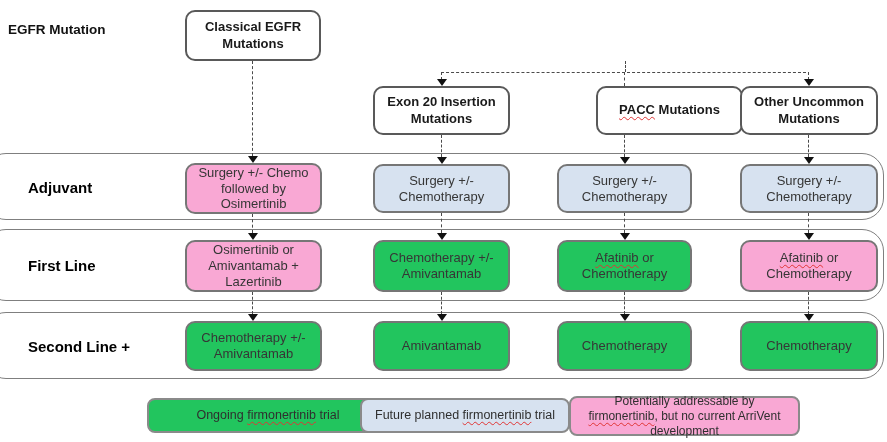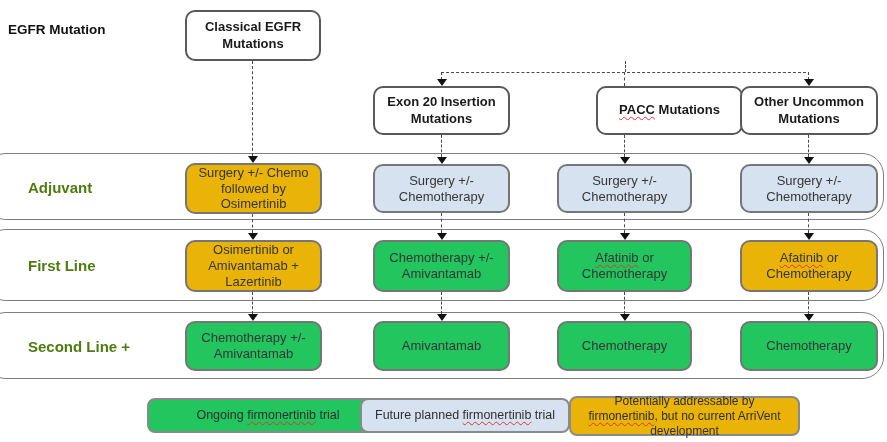--- a/index.html
+++ b/index.html
@@ -14,30 +14,30 @@
     position:absolute;background:#fff;border:2px solid #595959;border-radius:10px;
     display:flex;align-items:center;justify-content:center;text-align:center;
     font-size:13px;font-weight:bold;color:#1a1a1a;line-height:1.25;padding:2px 6px;
     box-sizing:border-box;
   }
   .band{
     position:absolute;left:-16px;width:900px;border:1.5px solid #7f7f7f;border-radius:22px;
     background:#fff;box-sizing:border-box;
   }
   .band-label{
-    position:absolute;left:28px;font-size:15px;font-weight:bold;color:#4d7c0f;
+    position:absolute;left:28px;font-size:15px;font-weight:bold;color:#000000;
   }
   .tbox{
     position:absolute;border:2px solid #767676;border-radius:10px;
     display:flex;align-items:center;justify-content:center;text-align:center;
     font-size:13px;color:#363636;line-height:1.22;padding:2px 5px;box-sizing:border-box;
   }
   .blue{background:#22c55e;}
   .lightblue{background:#D7E2F0;}
-  .gray{background:#eab308;}
+  .gray{background:#f9a8d4;}
   .legend-box{
     position:absolute;border:2px solid #8a8a8a;border-radius:8px;
     display:flex;align-items:center;justify-content:center;text-align:center;
     font-size:12.5px;color:#2f2f2f;line-height:1.25;padding:10px 8px;box-sizing:border-box;
   }
   .vline{position:absolute;width:0;border-left:1.5px dashed #4a4a4a;}
   .hline{position:absolute;height:0;border-top:1.5px dashed #4a4a4a;}
   .ahead{
     position:absolute;width:0;height:0;
     border-left:5px solid transparent;border-right:5px solid transparent;

